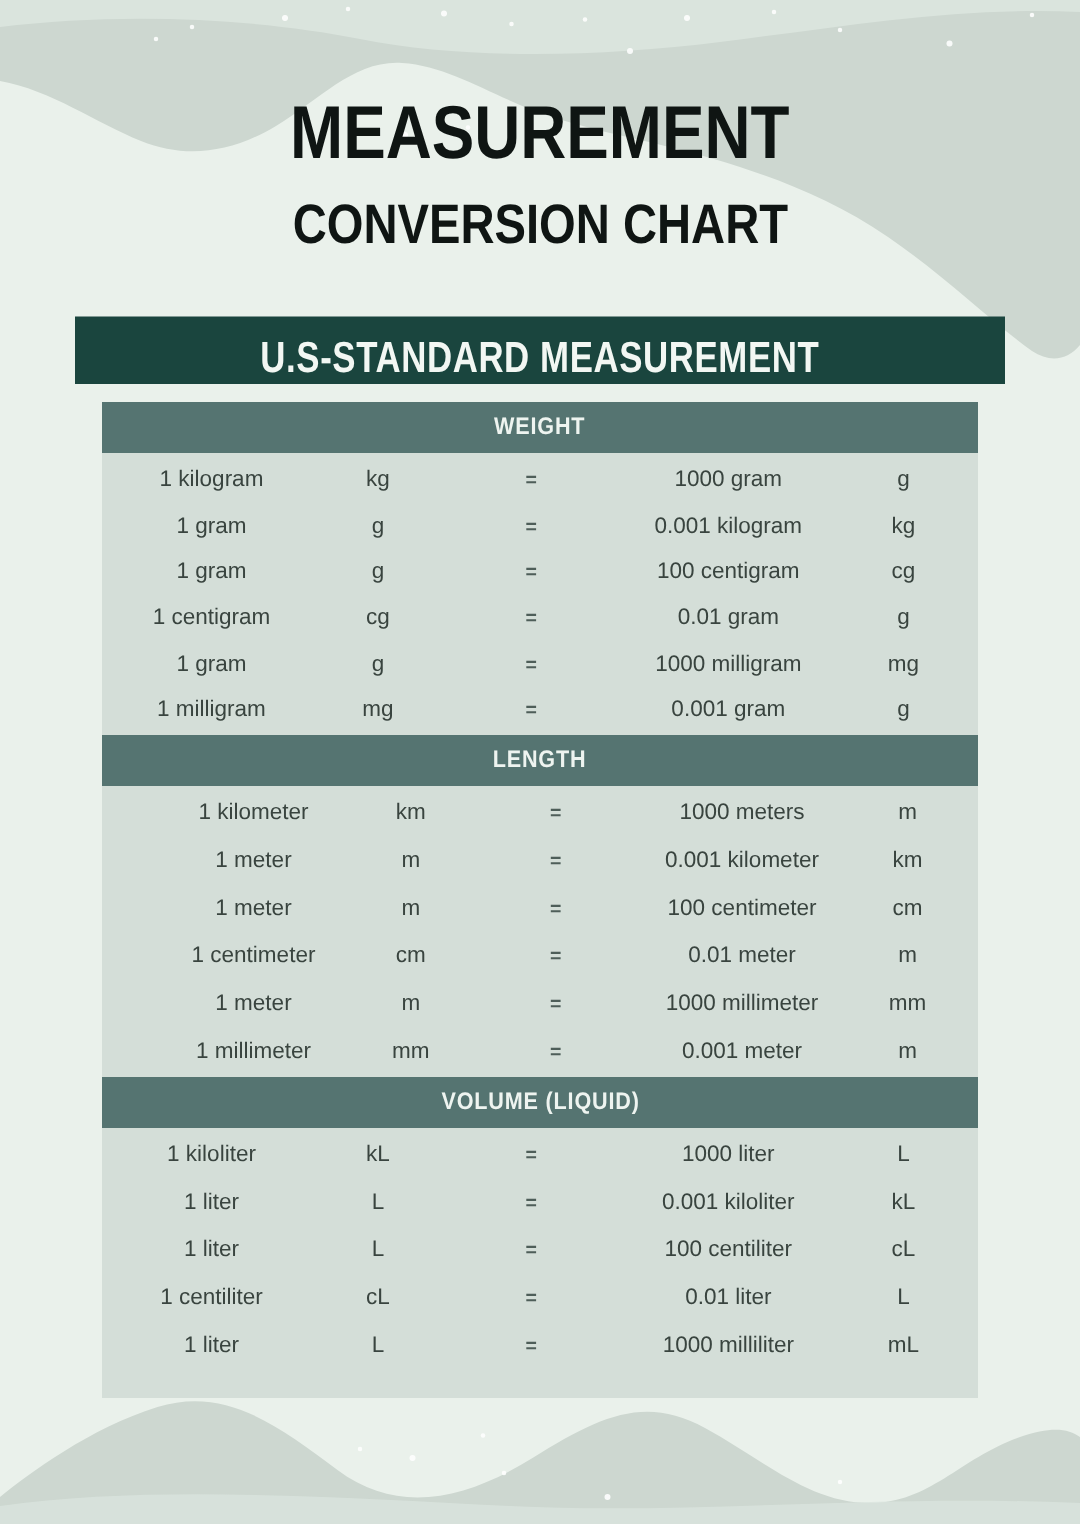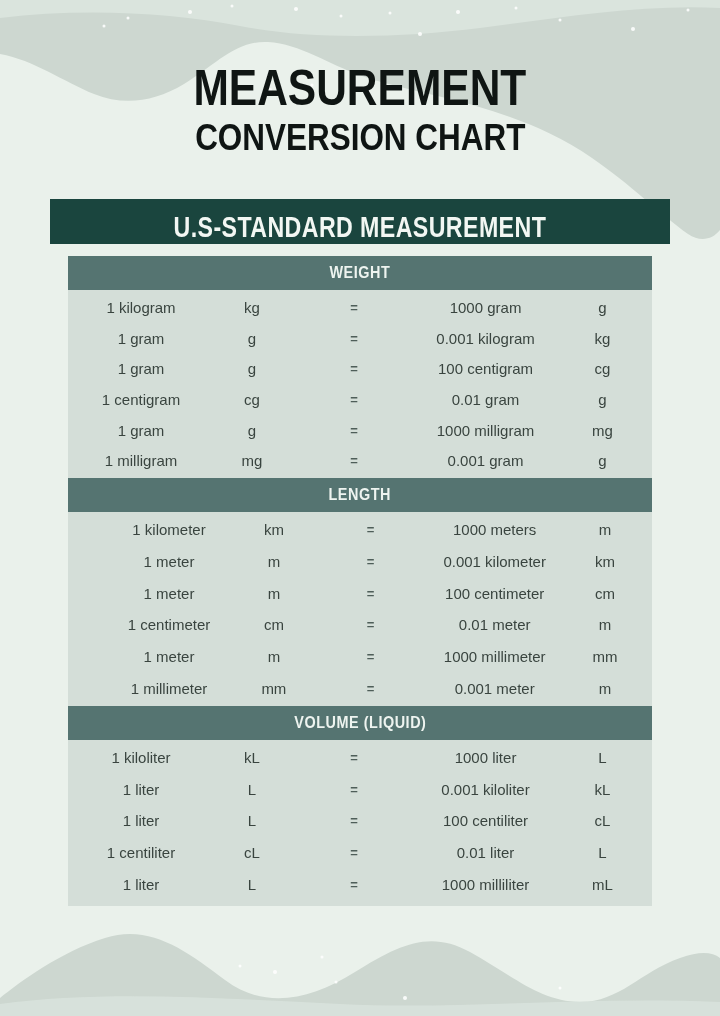--- a/index.html
+++ b/index.html
@@ -8,21 +8,21 @@
     width:720px;height:1016px;
     overflow:hidden;
     background:var(--page-bg,#eaf1eb);
     font-family:"Liberation Sans",sans-serif;
   }
   .bg-svg{position:absolute;inset:0;width:720px;height:1016px;display:block;}
   .content{position:relative;z-index:1;}
 
   .title{text-align:center;padding-top:63px;color:var(--title-text,#0f1513);}
   .title .line1{font-size:50px;font-weight:bold;line-height:1.02;}
-  .title .line2{font-size:37px;font-weight:bold;line-height:1.0;margin-top:5px;}
+  .title .line2{font-size:37px;font-weight:bold;line-height:1.0;margin-top:17px;}
   .cond{display:inline-block;transform:scaleX(0.85);transform-origin:50% 50%;white-space:nowrap;}
   .cond-sm{display:inline-block;transform:scaleX(0.8);transform-origin:50% 50%;white-space:nowrap;}
   .cond-xs{display:inline-block;transform:scaleX(0.9);transform-origin:50% 50%;white-space:nowrap;}
 
   .main-header{
     margin:43px 50px 0;height:45px;
     background:var(--main-header-bg,#1a453e);
     display:flex;align-items:flex-end;justify-content:center;
     color:var(--main-header-text,#f2f7f3);
   }
@@ -31,21 +31,21 @@
   .card{margin:12px 68px 0;background:var(--card-bg,#d4ded8);}
   .section .sec-header{
     height:34px;background:var(--section-header-bg,#557471);
     display:flex;align-items:center;justify-content:center;
     color:var(--section-header-text,#eef4f0);
   }
   .section .sec-header .txt{font-size:16px;font-weight:bold;letter-spacing:0.6px;}
   .rows{display:flex;flex-direction:column;padding:2px 0;}
   .section:nth-of-type(1) .rows{height:184px;border-radius:31px;}
   .section:nth-of-type(2) .rows{height:190px;padding-left:32px;}
-  .section:nth-of-type(3) .rows{height:158px;padding-bottom:6px;}
+  .section:nth-of-type(3) .rows{height:158px;padding-bottom:20px;}
   .row{
     flex:1;display:grid;
     grid-template-columns:25% 13% 22% 23% 17%;
     align-items:center;
     color:var(--row-text,#39443f);
     font-size:15px;
   }
   .cell{text-align:center;}
   .cell.equals{font-size:13px;font-weight:bold;color:#4e5e59;}
 </style>

